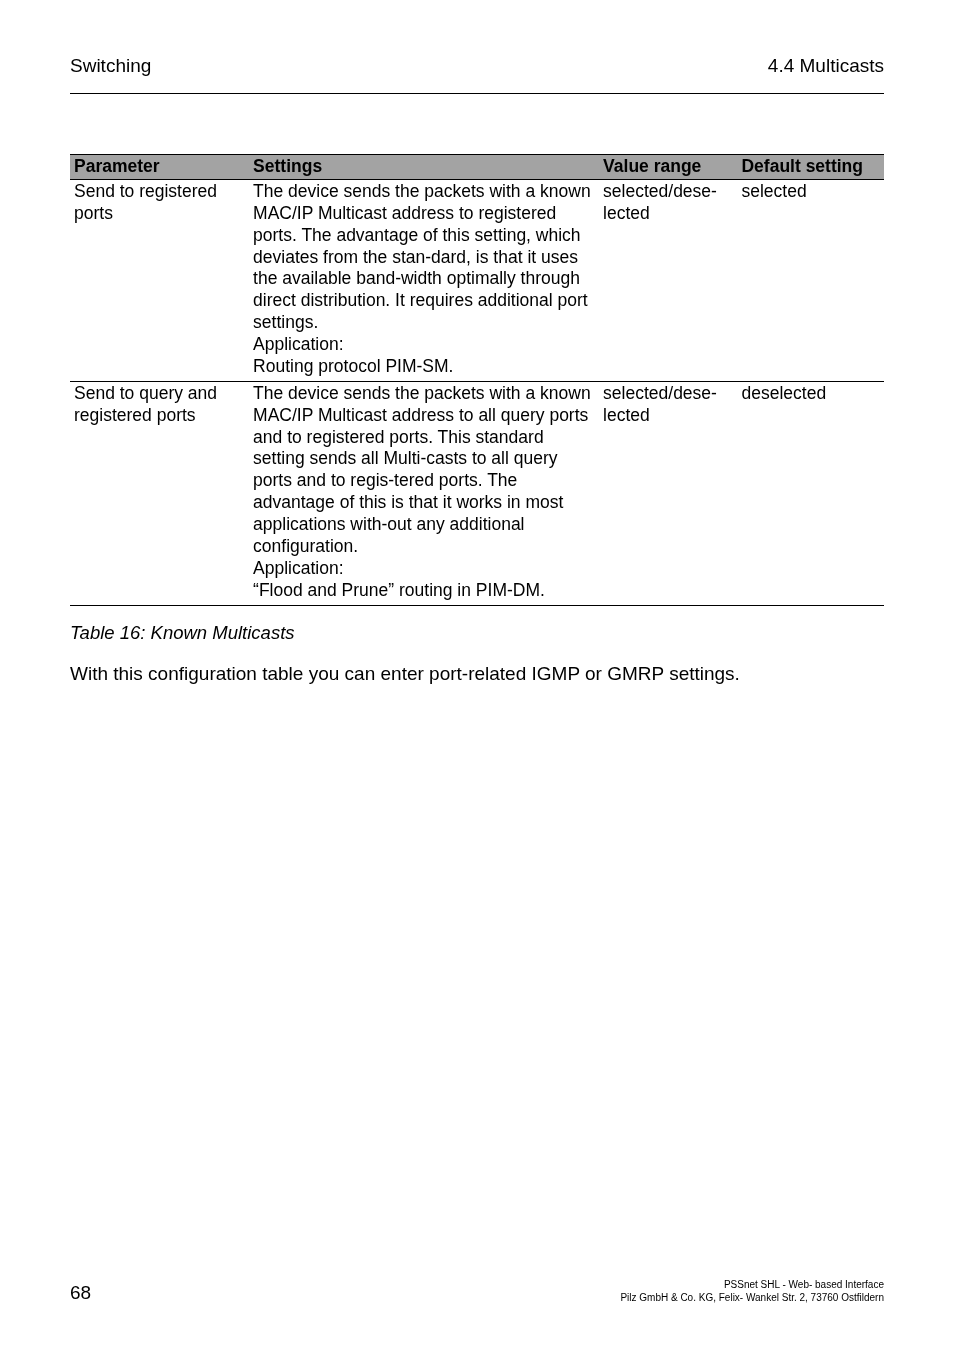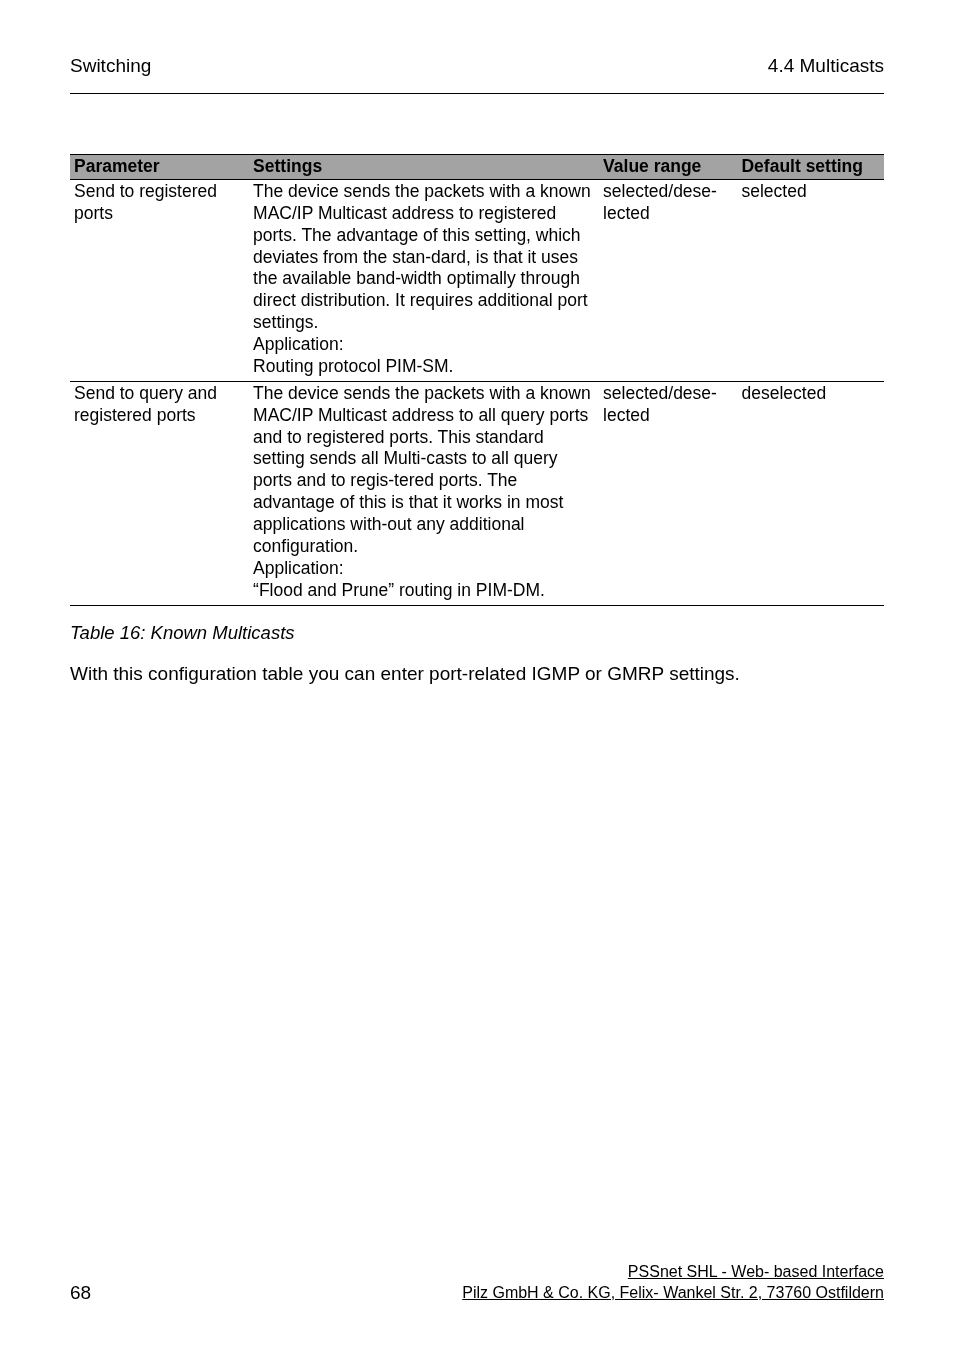--- a/index.html
+++ b/index.html
@@ -73,23 +73,22 @@
       right: 70px;
       display: flex;
       justify-content: space-between;
       align-items: flex-end;
     }
     .page-number {
       font-size: 19px;
     }
     .footer-text {
       text-align: right;
-      font-size: 16px;
+      font-size: 10px;
       line-height: 1.3;
-      text-decoration: underline;
     }
   </style>
 </head>
 <body>
 
 <div class="header">
   <span>Switching</span>
   <span>4.4 Multicasts</span>
 </div>
 

